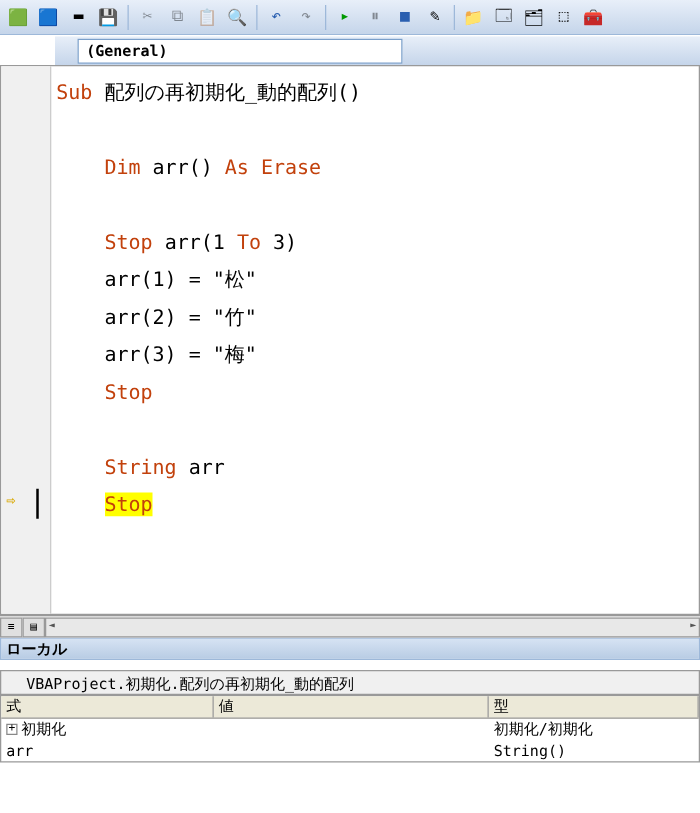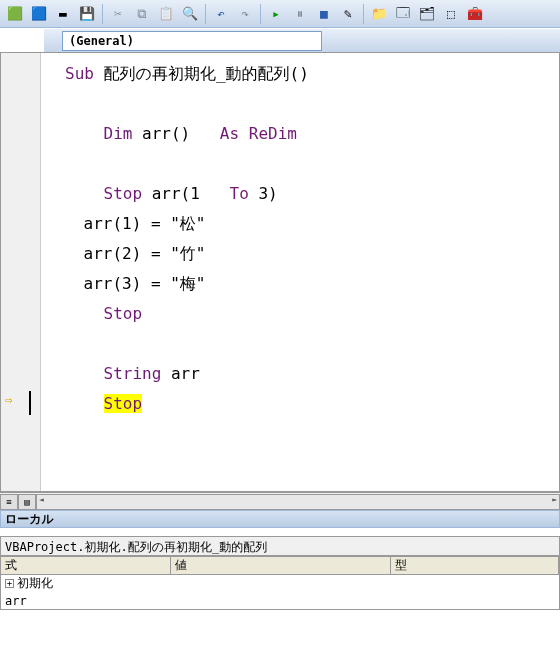--- a/index.html
+++ b/index.html
@@ -12,34 +12,34 @@
 
 
 .ddrow { height:24px; background:linear-gradient(#e8eff9,#c5d5ea); padding:2px 18px; border-top:1px solid #fff;margin-left:44px; }
 .dd { background:#fff; border:1px solid #7a9fca; height:20px; padding:0 6px; font-size:12px; font-weight:bold; display:flex; align-items:center; width:260px; cursor:text; }
 
 
 .codewrap { display:flex; height:440px; border:1px solid #999; margin-top:0; }
 .gutter { width:40px; background:#f0f0f0; border-right:1px solid #ccc; position:relative; }
 .arrow { position:absolute; left:4px; color:#d9a800; font-size:12px; font-weight:bold; }
 .code { flex:1; padding:6px 4px; font-size:16px; line-height:30px; font-family:"MS Gothic","Consolas",monospace; white-space:pre; overflow:hidden; }
-.kw { color:#701a75;margin-left:20px; }
+.kw { color:#c2410c; }
 .hl { background:#ffff00; }
 .cursor-line { position:absolute; left:28px; width:2px; height:24px; background:#000; }
 
 
 .views { height:18px; background:#f0f0f0; border-top:1px solid #999; display:flex; align-items:center; }
 .vbtn { width:18px; height:16px; border:1px solid #999; background:#e0e0e0; display:flex; align-items:center; justify-content:center; font-size:9px; cursor:pointer; }
 .hscroll { flex:1; height:16px; background:#e8e8e8; border:1px solid #999; position:relative; }
 .hscroll::before { content:"◄"; position:absolute; left:2px; font-size:8px; color:#555; }
 .hscroll::after { content:"►"; position:absolute; right:2px; font-size:8px; color:#555; }
 
 
 .panel-title { background:linear-gradient(#d6e3f3,#b8cce4); height:18px; font-size:12px; padding:0 4px; border:1px solid #9db8d9; display:flex; align-items:center;font-weight:bold; }
-.context { height:20px; background:#f0f0f0; border:1px solid #999; font-size:12px; padding:2px 4px; margin-top:8px; }
+.context { height:20px; background:#f0f0f0; border:1px solid #999; font-size:12px; padding:2px 20px; margin-top:8px; }
 .grid { border:1px solid #999; font-size:12px; }
 .ghead { display:flex; background:#ece9d8; border-bottom:1px solid #999; height:18px; }
 .gh { border-right:1px solid #999; padding:0 4px; display:flex; align-items:center; }
 .gh1{width:170px;} .gh2{width:220px;} .gh3{flex:1;}
 .grow { display:flex; height:17px; }
 .gc { padding:0 4px; display:flex; align-items:center; }
 .gc1{width:170px;} .gc2{width:220px;} .gc3{flex:1;}
 .exp { display:inline-block; width:9px; height:9px; border:1px solid #888; text-align:center; line-height:7px; font-size:9px; margin-right:3px; cursor:pointer; }
 </style>
 </head>
@@ -75,21 +75,21 @@
   <div class="dd">(General)</div>
 </div>
 
 <div class="codewrap">
   <div class="gutter">
     <span class="arrow" style="top:340px">⇨</span>
     <span class="cursor-line" style="top:338px"></span>
   </div>
   <div class="code" id="code"><span class="kw">Sub </span>配列の再初期化_動的配列()
 
-    <span class="kw">Dim </span>arr() <span class="kw">As ReDim</span>
+    <span class="kw">Dim </span>arr() <span class="kw">As Erase</span>
 
     <span class="kw">Stop </span>arr(1 <span class="kw">To </span>3)
     arr(1) = "松"
     arr(2) = "竹"
     arr(3) = "梅"
     <span class="kw">Stop</span>
 
     <span class="kw">String </span>arr
     <span class="kw hl">Stop</span>
 
@@ -107,19 +107,21 @@
 <div class="grid">
   <div class="ghead">
     <div class="gh gh1">式</div>
     <div class="gh gh2">値</div>
     <div class="gh gh3">型</div>
   </div>
   <div id="gridrows">
       <div class="grow">
         <div class="gc gc1"><span class="exp">+</span>初期化</div>
         <div class="gc gc2"></div>
+        <div class="gc gc3">初期化/初期化</div>
       </div>
       <div class="grow">
         <div class="gc gc1">  arr</div>
         <div class="gc gc2"></div>
+        <div class="gc gc3">String()</div>
       </div>
     </div>
 </div>
 
 </body></html>

